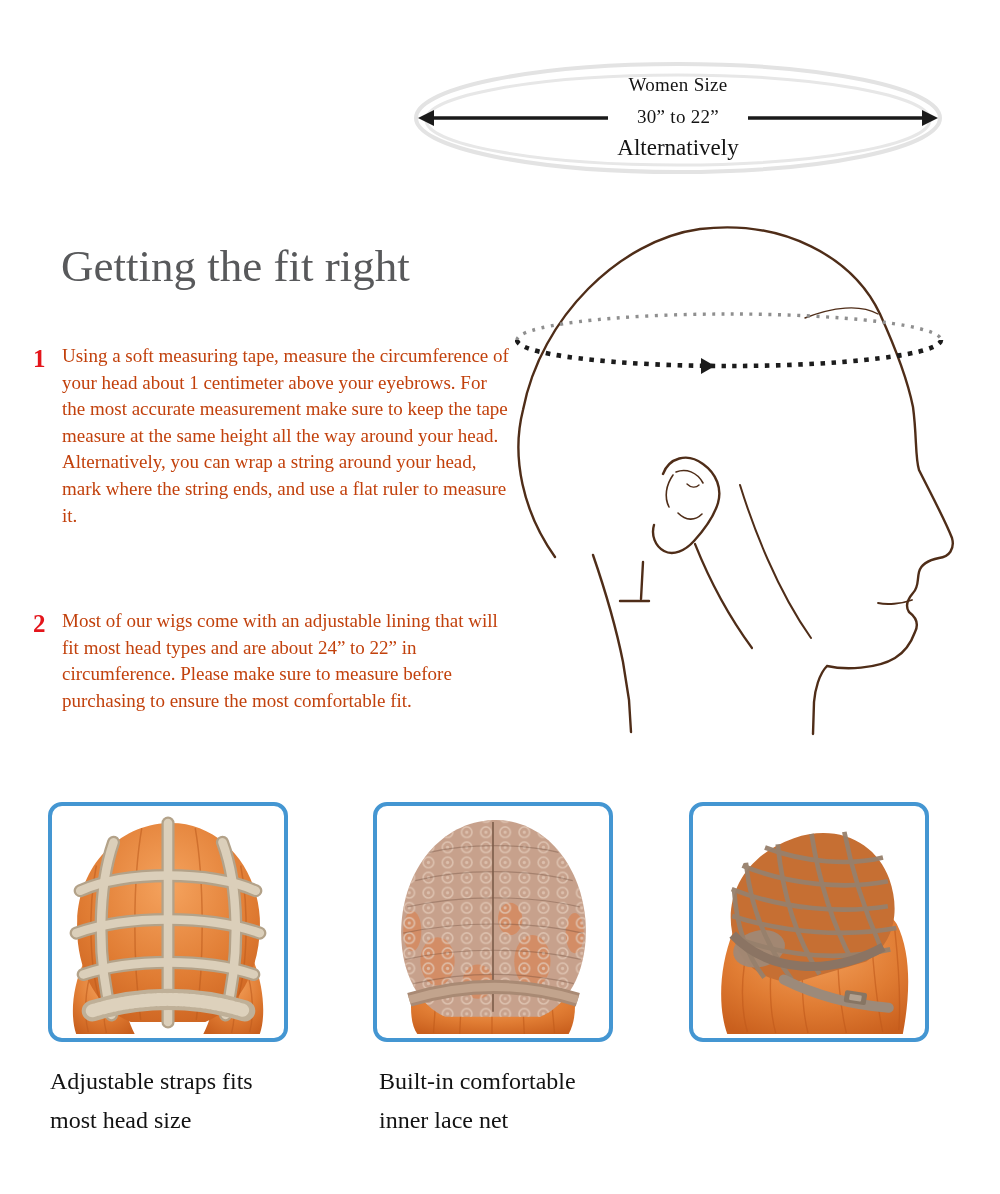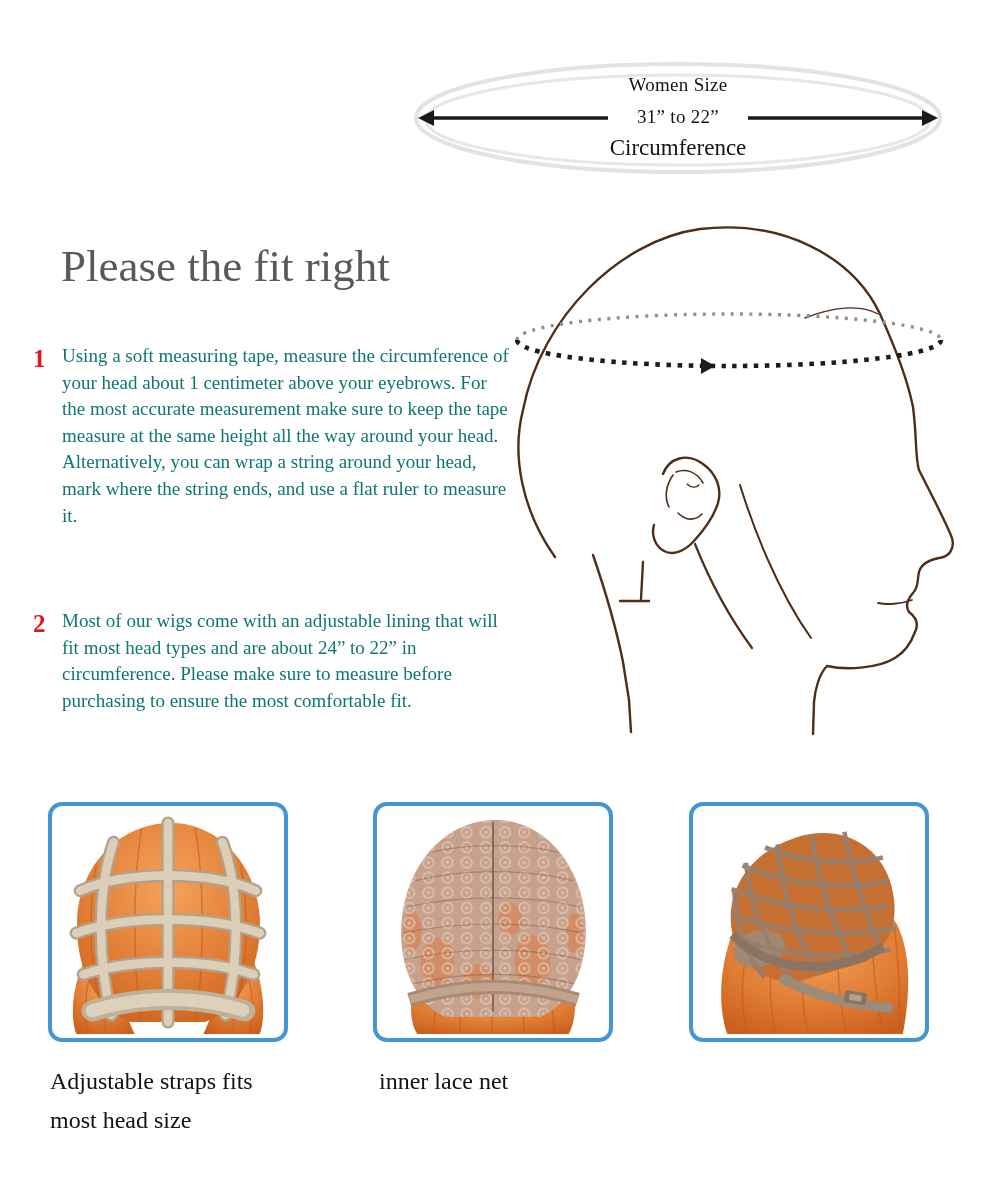--- a/index.html
+++ b/index.html
@@ -12,21 +12,21 @@
   .sd-text{position:absolute;left:0;width:540px;text-align:center;color:#141414;}
   .sd-title{top:16px;font-size:19px;font-weight:500;letter-spacing:.3px;}
   .sd-range{top:48px;font-size:19px;font-weight:500;letter-spacing:.3px;}
   .sd-label{top:77px;font-size:23px;font-weight:400;}
 
   
   .page-title{position:absolute;left:61px;top:240px;font-size:45px;color:#58595b;
               font-weight:400;letter-spacing:0px;}
   .step{position:absolute;width:450px;}
   .step-num{position:absolute;left:-29px;top:2px;color:#e4151b;font-weight:700;font-size:25px;}
-  .step-text{font-size:19px;line-height:26.6px;color:#0f766e;}
+  .step-text{font-size:19px;line-height:26.6px;color:#c2410c;}
   .step1{left:62px;top:343px;}
   .step2{left:62px;top:608px;}
 
   
   .head-wrap{position:absolute;left:515px;top:222px;width:455px;height:520px;}
 
   
   .card{position:absolute;top:802px;width:224px;height:224px;border:4px solid #4496d2;
         border-radius:14px;background:#fff;padding:4px;}
   .card svg{display:block;width:100%;height:100%;}
@@ -44,25 +44,25 @@
       <ellipse cx="270" cy="60" rx="262" ry="54" fill="none" stroke="#e3e3e3" stroke-width="4"></ellipse>
       <ellipse cx="270" cy="62" rx="252" ry="45" fill="none" stroke="#e7e7e7" stroke-width="3"></ellipse>
       <g stroke="#1a1a1a" stroke-width="3.6" fill="#1a1a1a">
         <line x1="22" y1="60" x2="200" y2="60"></line>
         <line x1="340" y1="60" x2="518" y2="60"></line>
         <polygon points="10,60 26,52 26,68" stroke="none"></polygon>
         <polygon points="530,60 514,52 514,68" stroke="none"></polygon>
       </g>
     </svg>
     <div class="sd-text sd-title">Women Size</div>
-    <div class="sd-text sd-range">31” to 22”</div>
-    <div class="sd-text sd-label">Circumference</div>
-  </div>
-
-  <div class="page-title">Please the fit right</div>
+    <div class="sd-text sd-range">30” to 22”</div>
+    <div class="sd-text sd-label">Alternatively</div>
+  </div>
+
+  <div class="page-title">Getting the fit right</div>
 
   <div class="step step1">
     <span class="step-num">1</span>
     <div class="step-text">Using a soft measuring tape, measure the circumference of your head about 1 centimeter above your eyebrows. For the most accurate measurement make sure to keep the tape measure at the same height all the way around your head. Alternatively, you can wrap a string around your head, mark where the string ends, and use a flat ruler to measure it.</div>
   </div>
 
   <div class="step step2">
     <span class="step-num">2</span>
     <div class="step-text">Most of our wigs come with an adjustable lining that will fit most head types and are about 24” to 22” in circumference. Please make sure to measure before purchasing to ensure the most comfortable fit.</div>
   </div>
@@ -250,16 +250,17 @@
         <rect x="151" y="183" width="12" height="6" rx="1" fill="#b3a291" transform="rotate(9 157 186)"></rect>
       </g>
     </svg>
   </div>
 
   <div class="caption cap1">
     <div>Adjustable straps fits</div>
     <div>most head size</div>
   </div>
   <div class="caption cap2">
+    <div>Built-in comfortable</div>
     <div>inner lace net</div>
   </div>
 
 </div>
 
 </body></html>

